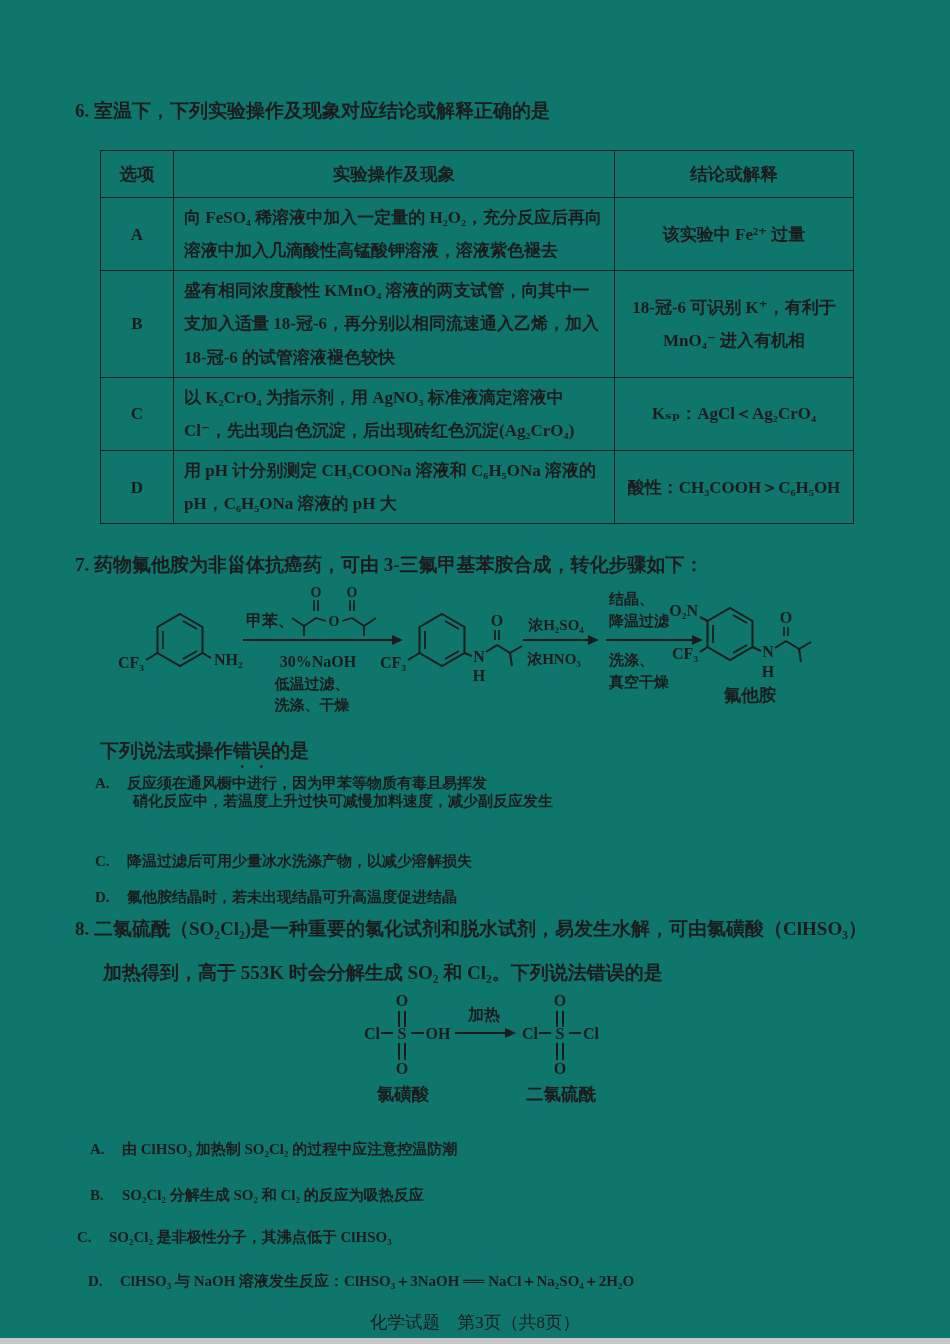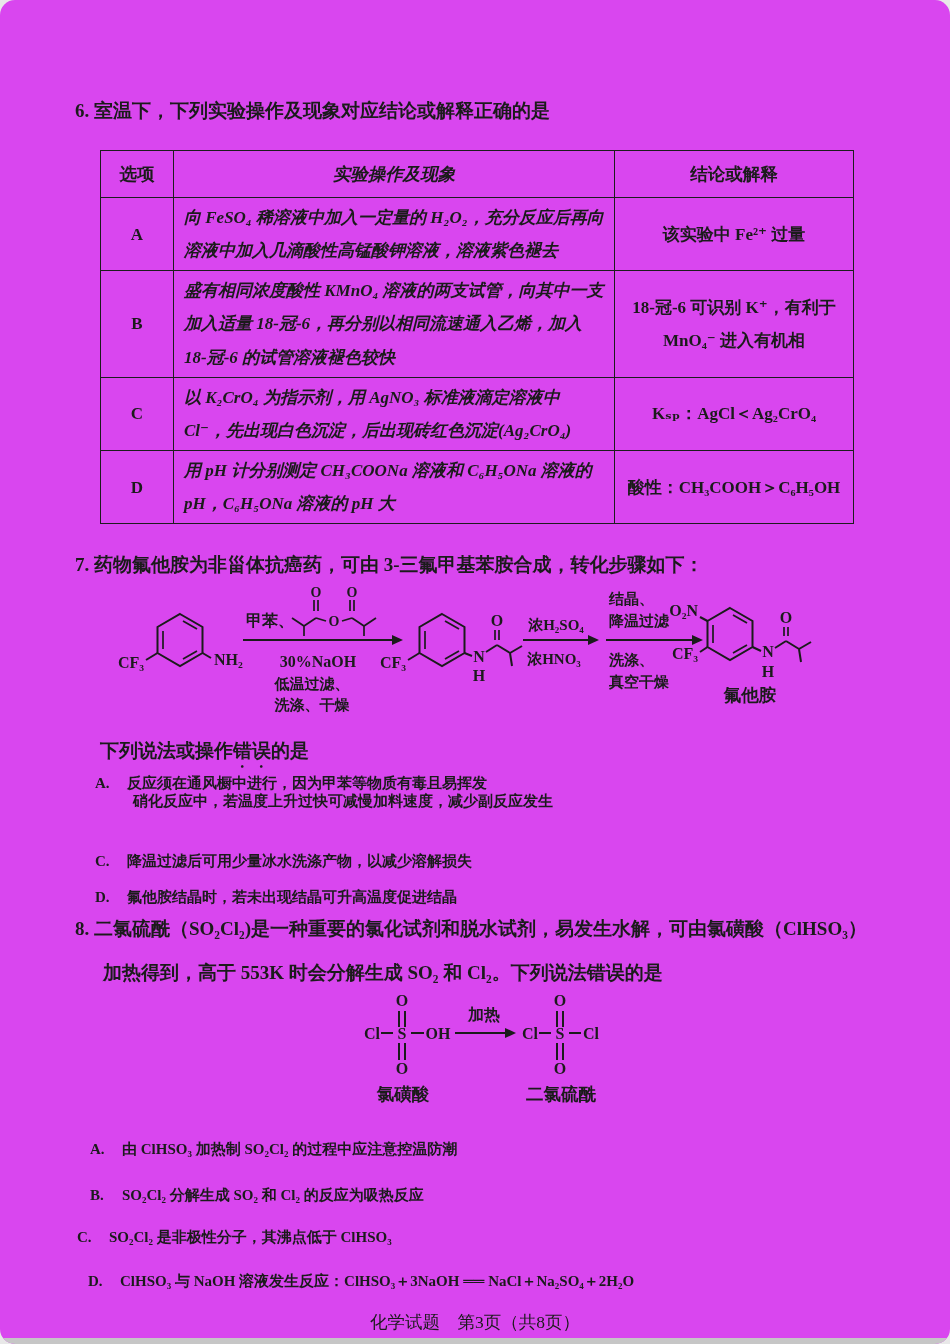--- a/index.html
+++ b/index.html
@@ -1,29 +1,29 @@
 <!DOCTYPE html>
 <html><head>
 <meta charset="utf-8">
 <style>
   html,body{margin:0;padding:0;background:#e8e8e8;}
-  #page{position:relative;width:950px;height:1344px;background:#d946ef;overflow:hidden;
-        font-family:"Liberation Serif","DejaVu Serif",serif;color:#1b1b1b;border-radius:15px;}
+  #page{position:relative;width:950px;height:1344px;background:#0f766e;overflow:hidden;
+        font-family:"Liberation Serif","DejaVu Serif",serif;color:#1b1b1b;}
   .line{position:absolute;white-space:nowrap;font-weight:600;}
   .stem{font-size:19px;}
   .opt{font-size:15px;}
   .opt .lbl{display:inline-block;min-width:32px;}
   .emph{text-emphasis:filled dot;-webkit-text-emphasis:filled dot;
         text-emphasis-position:under right;-webkit-text-emphasis-position:under;}
   table.q6{position:absolute;left:100px;top:150px;border-collapse:collapse;table-layout:fixed;}
   table.q6 td,table.q6 th{border:1.7px solid #1d1d1d;font-size:17px;font-weight:600;
         padding:3px 10px;line-height:1.95;vertical-align:middle;margin-left:36px;}
   table.q6 th{font-size:17.5px;text-align:center;height:40px;}
   .col-opt{width:52px;text-align:center;}
-  .col-op{width:420px;text-align:left;font-style:italic;}
+  .col-op{width:420px;text-align:left;}
   .col-con{width:218px;text-align:center;line-height:2.1;}
   svg text{font-family:"Liberation Serif","DejaVu Serif",serif;fill:#1b1b1b;}
   svg .atom{font-weight:700;font-size:16px;}
   svg .atom-sm{font-weight:700;font-size:14px;}
   svg .cond{font-weight:600;font-size:16px;}
   svg .cond-sm{font-weight:600;font-size:15px;}
   svg .bond{stroke:#1b1b1b;stroke-width:2;fill:none;}
   svg .bond-thin{stroke:#1b1b1b;stroke-width:1.7;fill:none;}
   svg .head{fill:#1b1b1b;stroke:none;}
   svg .cname{font-weight:700;font-size:17.5px;}

